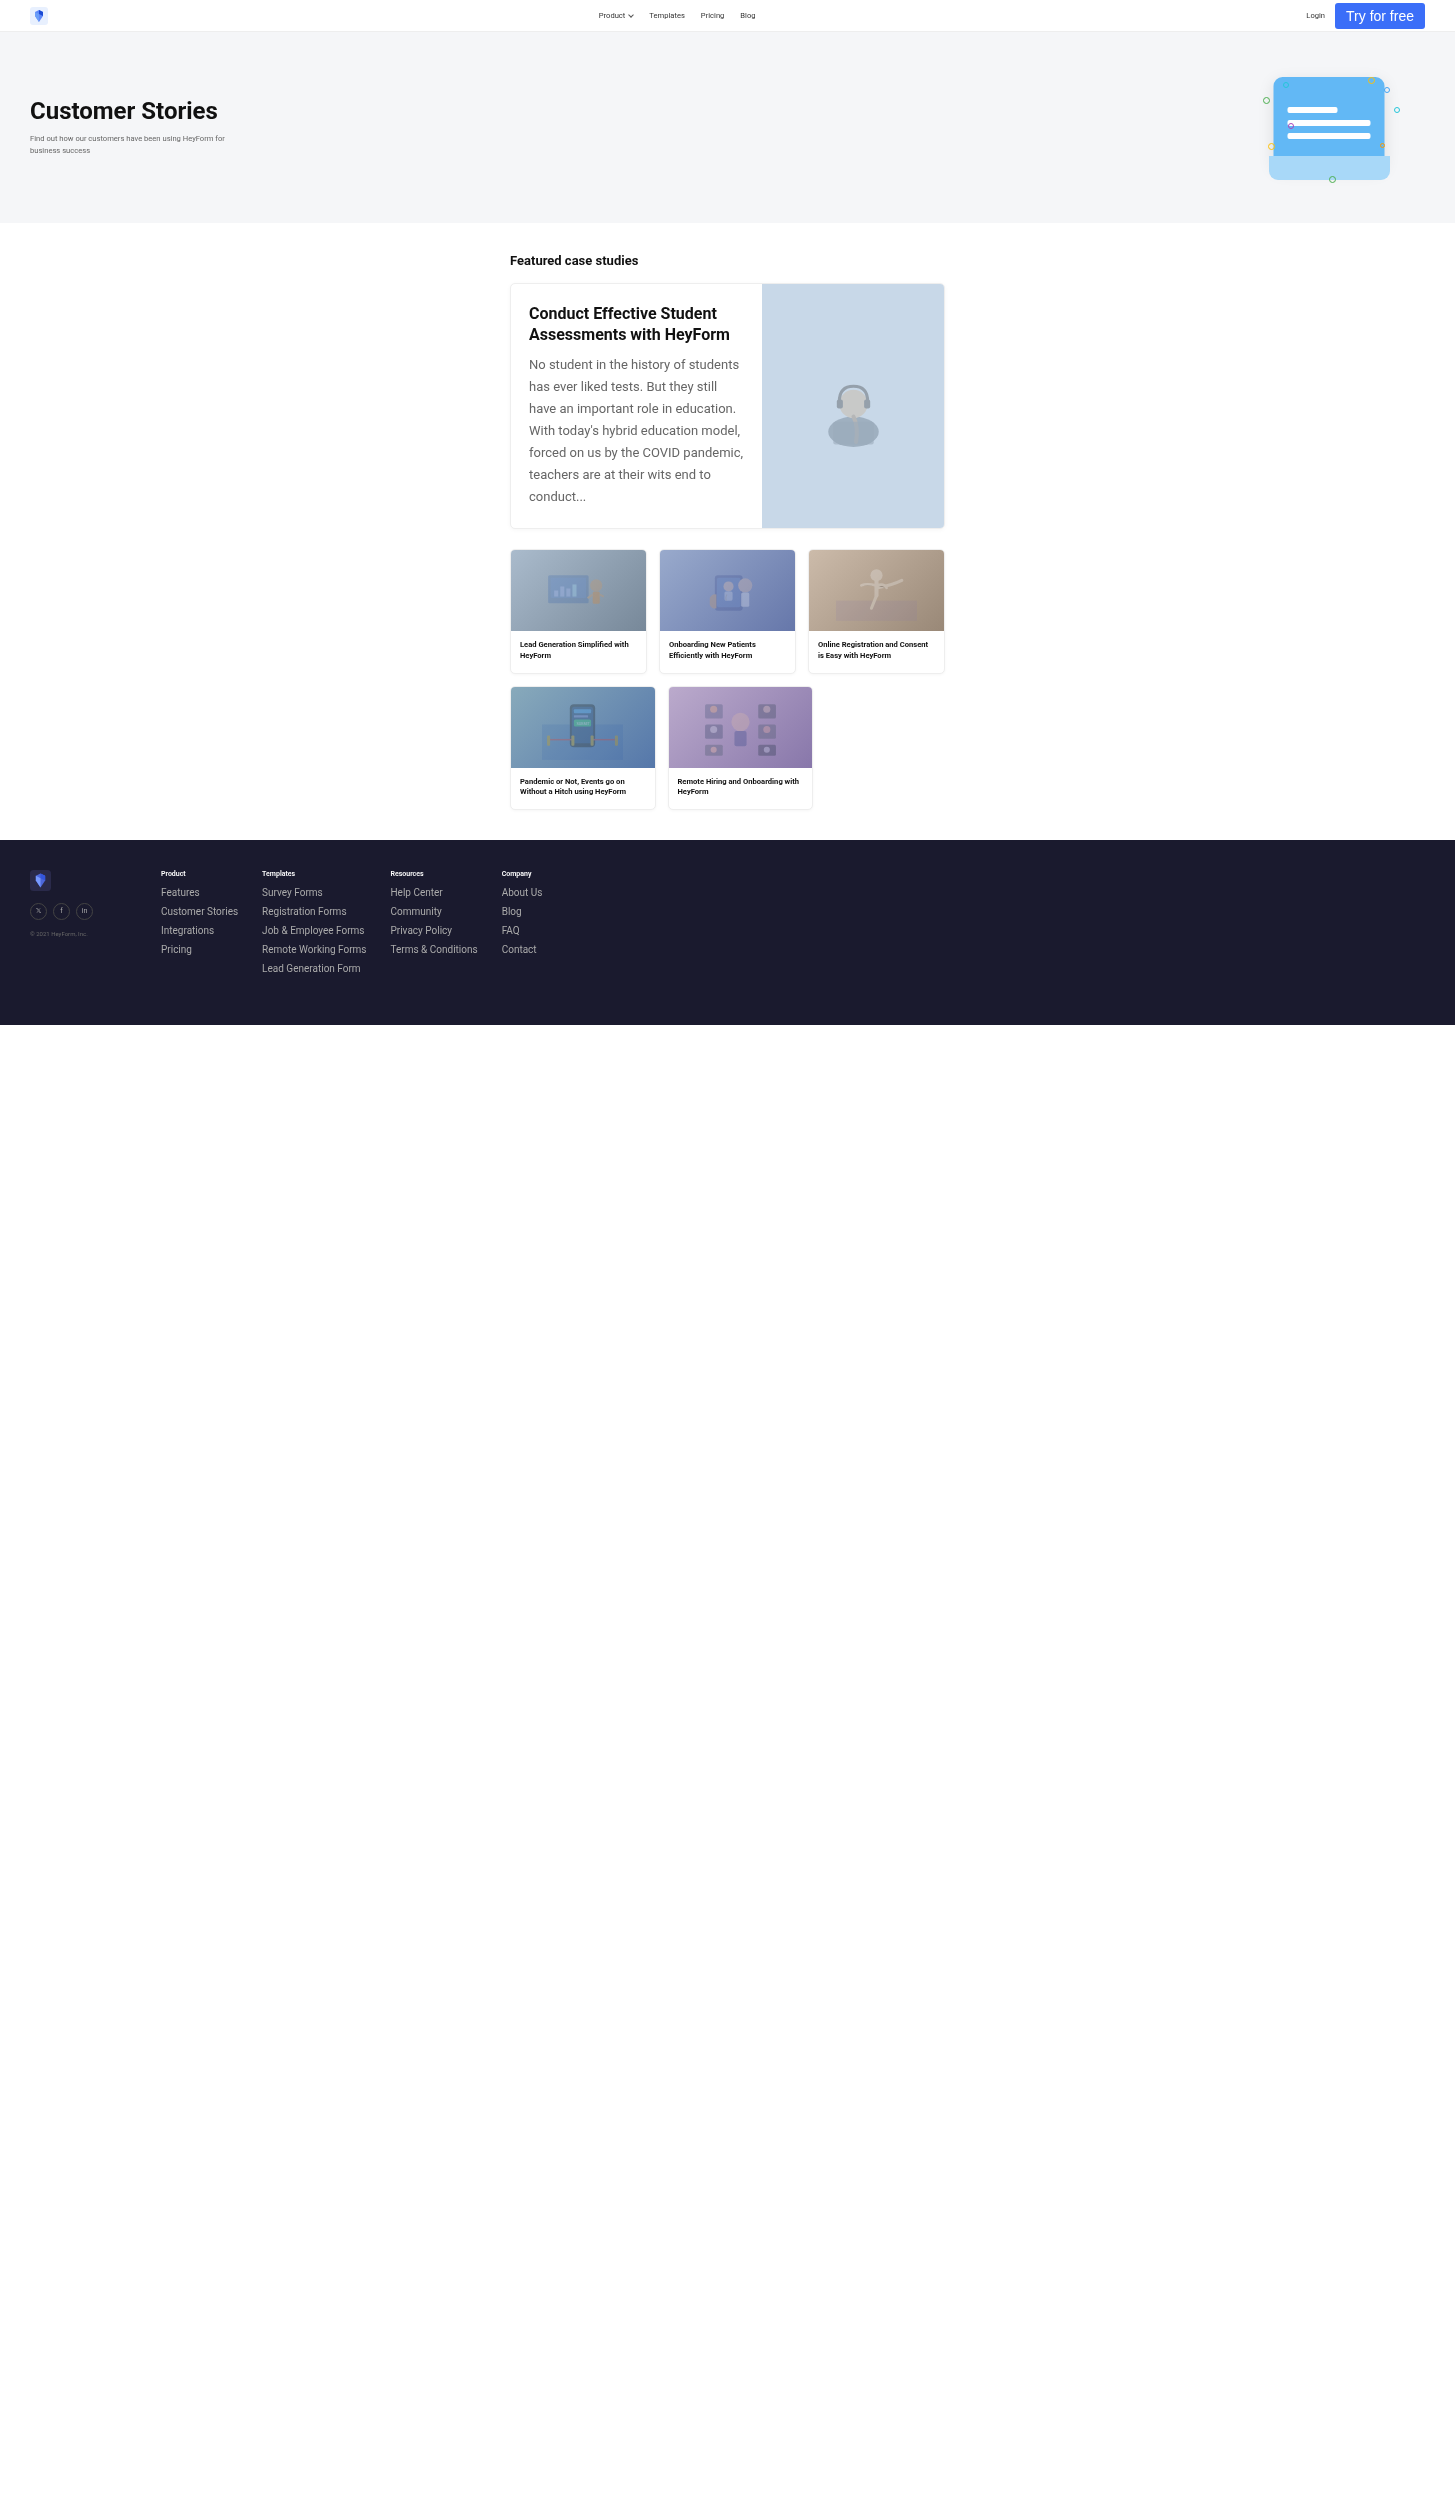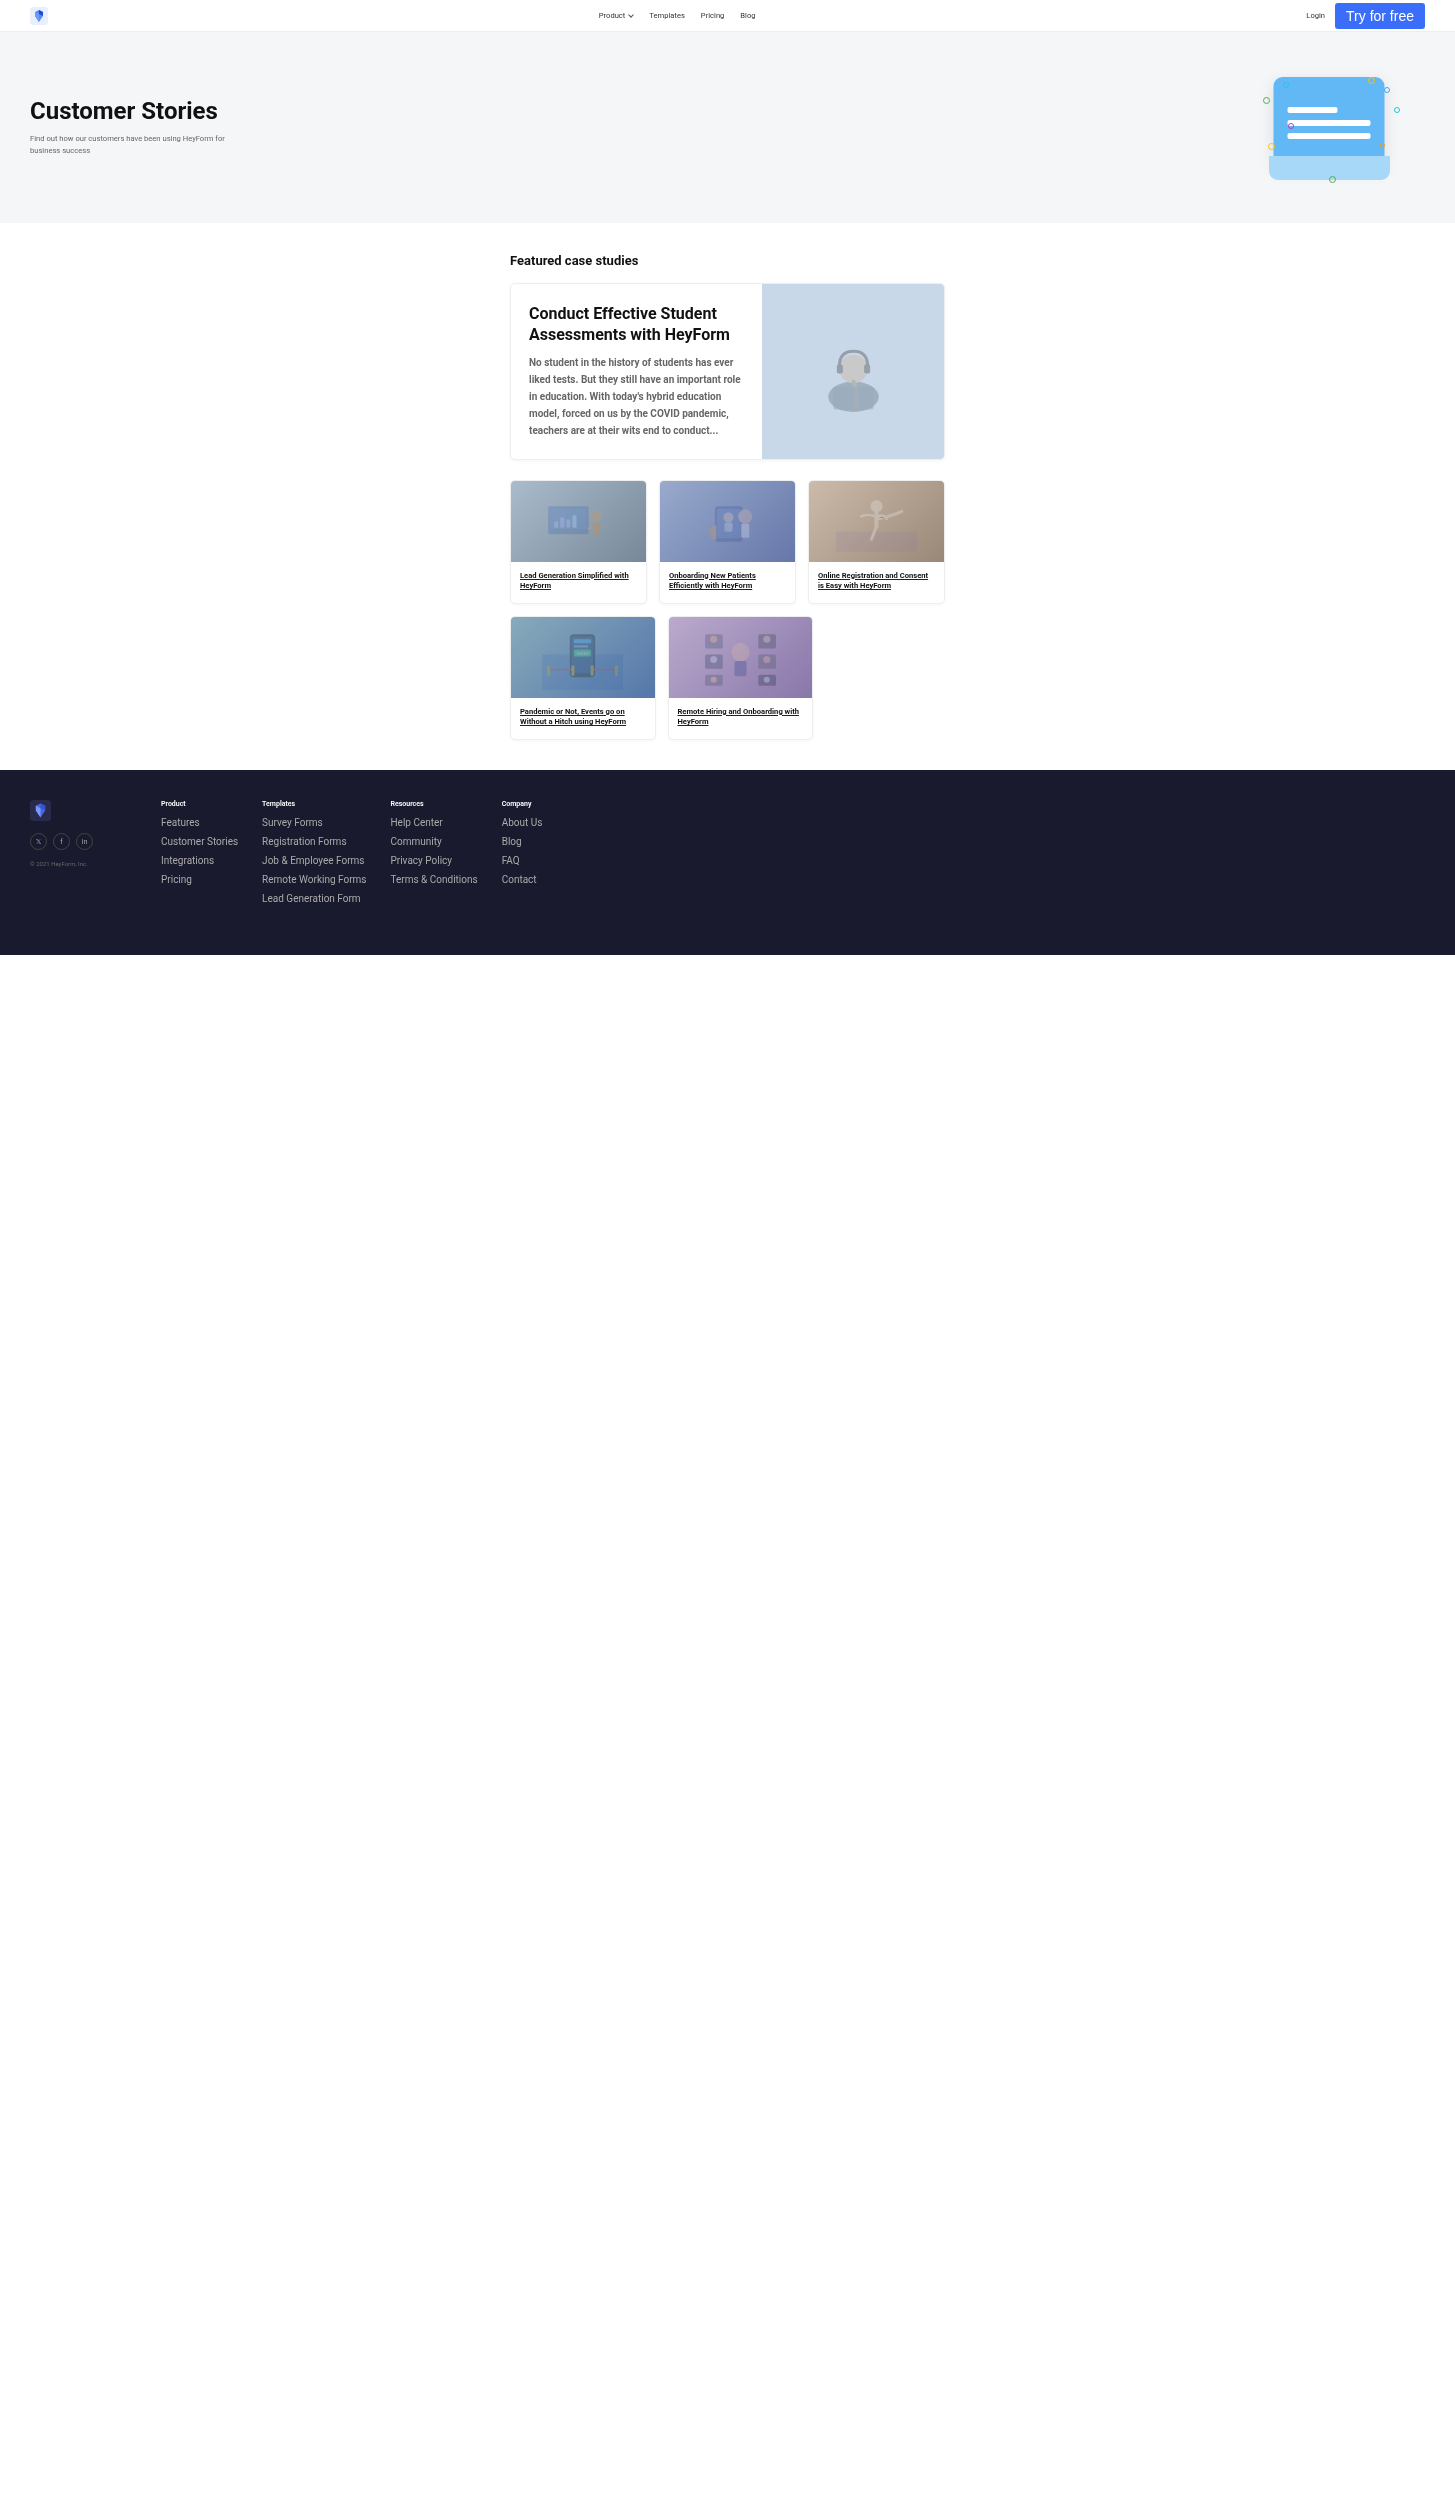--- a/index.html
+++ b/index.html
@@ -61,31 +61,31 @@
 
     .section-title { font-size: 13px; font-weight: 700; margin-bottom: 15px; color: #111; }
 
     
     .featured-card {
       display: flex; border: 0.5px solid #eee; border-radius: 5px; overflow: hidden;
       margin-bottom: 20px; background: #fff; box-shadow: 0 1px 4px rgba(0,0,0,0.04);
     }
     .featured-card-text { padding: 20px 18px; flex: 1; display: flex; flex-direction: column; justify-content: center; }
     .featured-card-text h2 { font-size: 16px; font-weight: 700; margin-bottom: 8px; color: #111; line-height: 1.3; }
-    .featured-card-text p { font-size: 10px; color: #666; line-height: 1.7; font-weight: bold; }
+    .featured-card-text p { font-size: 13px; color: #666; line-height: 1.7; }
     .featured-card-img { width: 182px; flex-shrink: 0; overflow: hidden; }
     .featured-card-img .img-placeholder {
       width: 100%; height: 100%; min-height: 111px;
       background: #c8d8e8; display: flex; align-items: center; justify-content: center; font-size: 6.6px; color: #888;
     }
 
     
     .card-grid { display: grid; grid-template-columns: 1fr 1fr 1fr; gap: 12px; margin-bottom: 12px; }
     .card-grid-2 { display: grid; grid-template-columns: 1fr 1fr; gap: 12px; max-width: 303px; }
-    .story-card { border: 0.5px solid #eee; border-radius: 5px; overflow: hidden; background: #fff; box-shadow: 0 1px 3px rgba(0,0,0,0.04); text-decoration: underline; }
+    .story-card { border: 0.5px solid #eee; border-radius: 5px; overflow: hidden; background: #fff; box-shadow: 0 1px 3px rgba(0,0,0,0.04); }
     .story-card-img { width: 100%; height: 81px; overflow: hidden; }
     .story-card-img .img-ph {
       width: 100%; height: 100%; display: flex; align-items: center; justify-content: center;
       font-size: 6px; color: #999;
     }
     .story-card-body { padding: 9px 9px 11px; }
     .story-card-body h3 { font-size: 7.6px; font-weight: 700; color: #111; line-height: 1.4; }
 
     
     .img-student { background: linear-gradient(135deg, #8899aa, #556677); }

